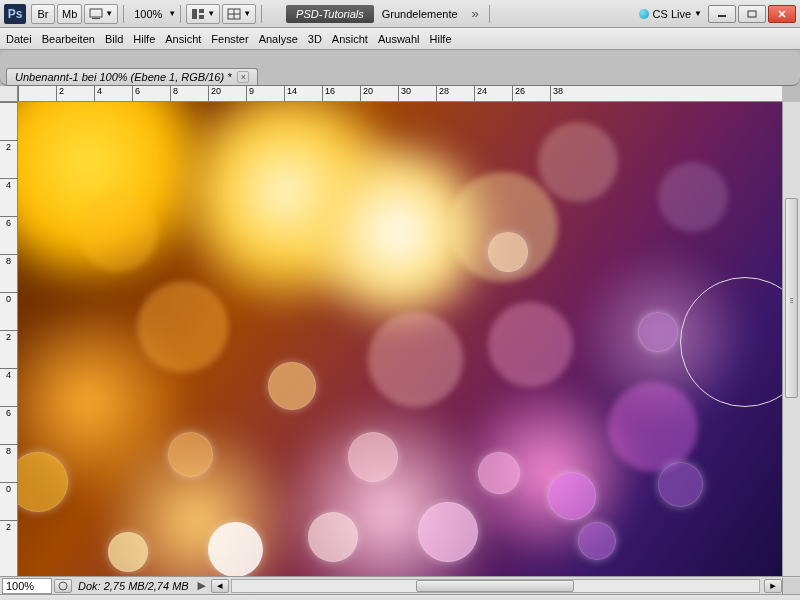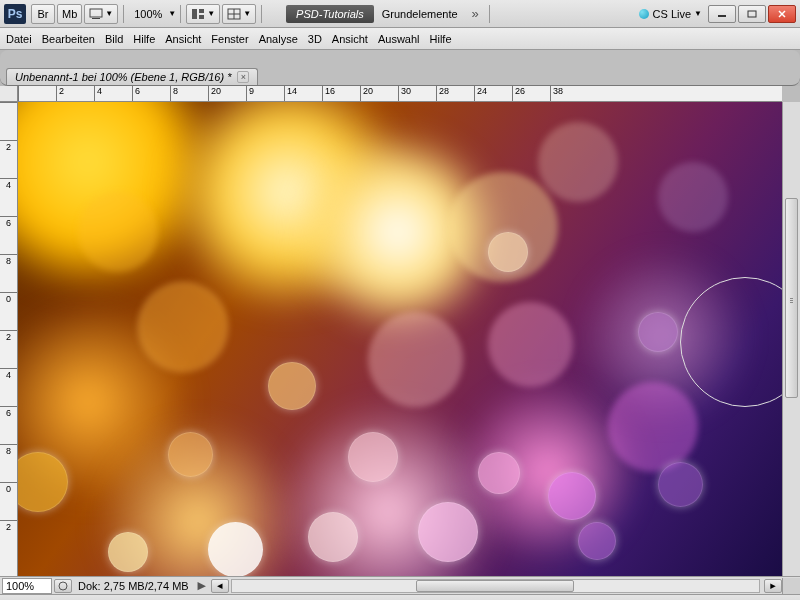--- a/index.html
+++ b/index.html
@@ -42,21 +42,21 @@
 
 .brush-cursor { position: absolute; width: 130px; height: 130px; border: 1px solid #ddd; border-radius: 50%; right: -28px; top: 175px; pointer-events: none; }
 
 .scroll-v { position: absolute; right: 0; top: 16px; bottom: 18px; width: 18px; background: #dcdcdc; border-left: 1px solid #999; }
 .scroll-v .thumb { position: absolute; left: 2px; right: 2px; top: 96px; height: 200px; background: linear-gradient(to right,#eee,#ccc); border: 1px solid #999; border-radius: 2px; }
 .scroll-v .grip { position: absolute; left: 4px; right: 4px; top: 50%; height: 8px; display: flex; flex-direction: column; gap: 1px; }
 .scroll-v .grip div { height: 1px; background: #888; }
 .scroll-h-strip { position: absolute; left: 0; right: 0; bottom: 0; height: 18px; background: #dcdcdc; border-top: 1px solid #999; display: flex; align-items: center; }
 .scroll-h-strip .zoom-box { width: 50px; height: 16px; border: 1px solid #999; background: #fff; margin-left: 2px; padding-left: 3px; display: flex; align-items: center; }
 .scroll-h-strip .mini { width: 18px; height: 14px; border: 1px solid #999; background: linear-gradient(#eee,#ccc); margin-left: 2px; border-radius: 2px; display:flex; align-items:center; justify-content:center; }
-.scroll-h-strip .dok { padding: 0 6px; }
+.scroll-h-strip .dok { padding: 0 6px; font-style: italic; }
 .scroll-h-strip .arrow-sep { width: 14px; display:flex; align-items:center; justify-content:center; color:#555; }
 .scroll-h-strip .track { flex: 1; height: 14px; background: #e8e8e8; border: 1px solid #aaa; margin: 0 2px; position: relative; }
 .scroll-h-strip .track .hthumb { position: absolute; left: 35%; width: 30%; top: 0; bottom: 0; background: linear-gradient(#eee,#ccc); border: 1px solid #999; border-radius: 2px; }
 
 .statusbar { height: 20px; background: linear-gradient(#e4e4e4,#cfcfcf); border-top: 1px solid #999; }
 
 svg { display: block; }
 </style>
 </head>
 <body>

